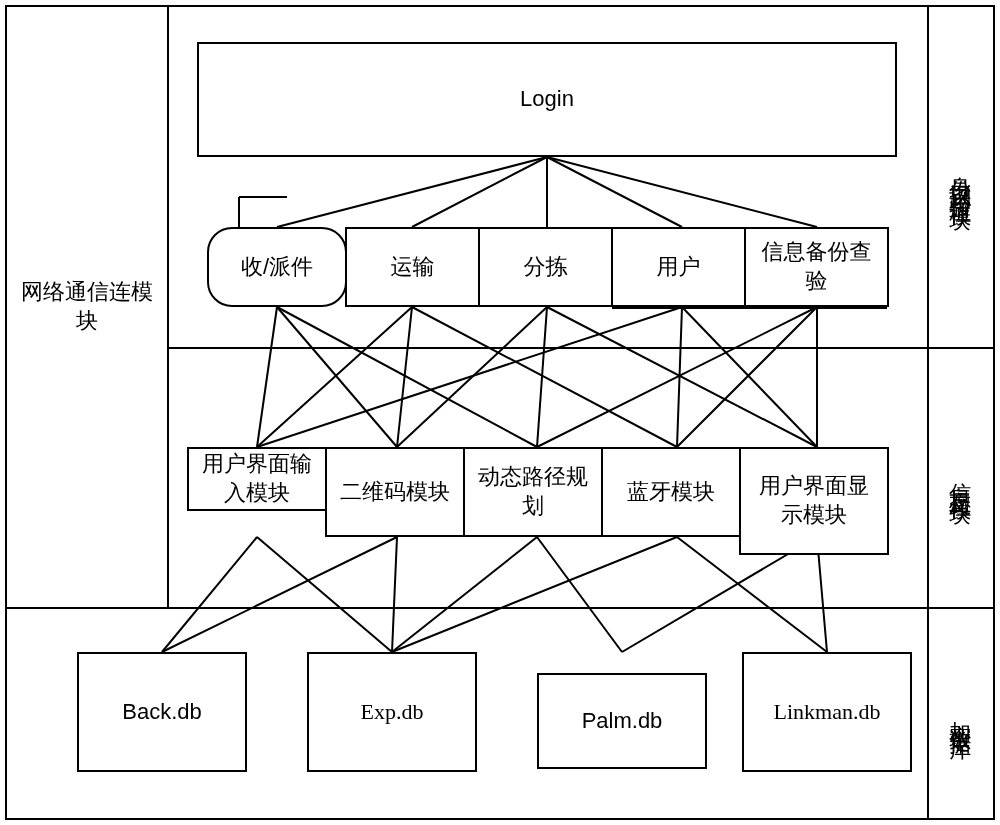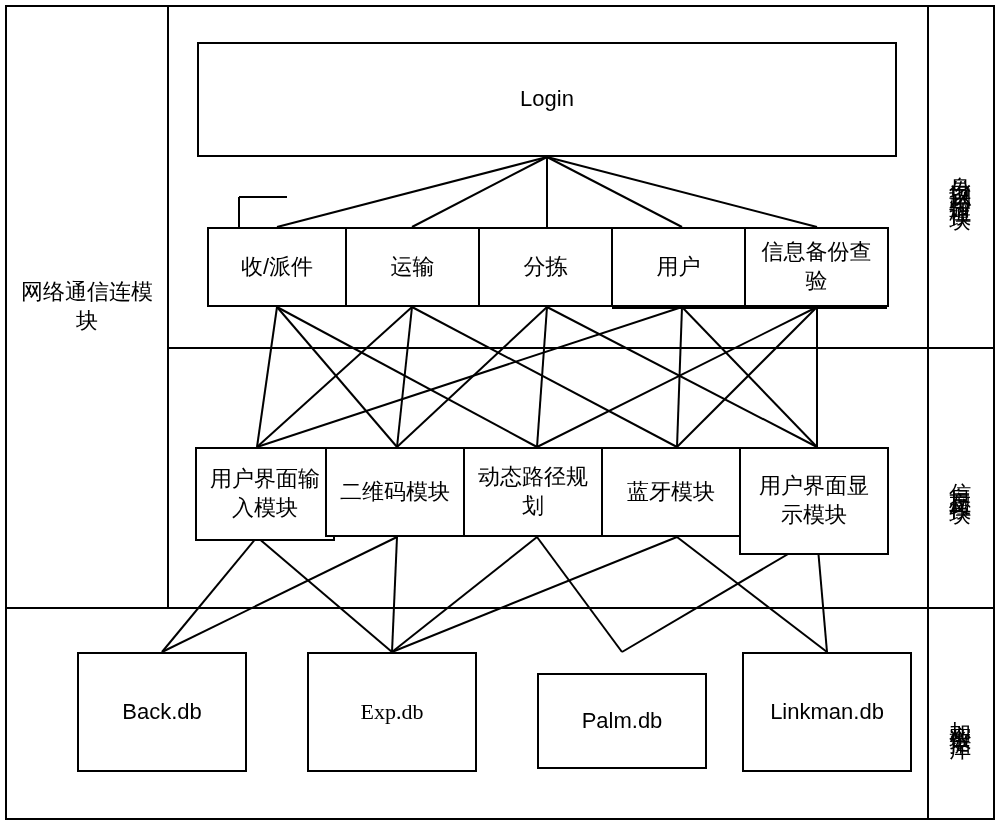--- a/index.html
+++ b/index.html
@@ -112,41 +112,41 @@
   </div>
 
   <div class="box noborder" style="left:920px; top:0px; width:66px; height:340px;">
     <span class="vtext">身份识别与验证模块</span>
   </div>
 
   <div class="box" style="left:190px; top:35px; width:700px; height:115px;">
     <span>Login</span>
   </div>
 
-  <div class="box" style="left:200px; top:220px; width:140px; height:80px;">
+  <div class="box" style="left:200px; top:220px; width:140px; height:80px;border-radius:25px;">
     <span>收/派件</span>
   </div>
   <div class="box" style="left:338px; top:220px; width:135px; height:80px;">
     <span>运输</span>
   </div>
   <div class="box" style="left:471px; top:220px; width:135px; height:80px;">
     <span>分拣</span>
   </div>
   <div class="box" style="left:604px; top:220px; width:135px; height:80px;">
     <span>用户</span>
   </div>
   <div class="box" style="left:737px; top:220px; width:145px; height:80px;">
     <span>信息备份查验</span>
   </div>
 
   <div class="box noborder" style="left:920px; top:340px; width:66px; height:260px;">
     <span class="vtext">信息交互模块</span>
   </div>
 
-  <div class="box" style="left:180px; top:440px; width:140px; height:94px;margin-left:8px;">
+  <div class="box" style="left:180px; top:440px; width:140px; height:64px;">
     <span>用户界面输入模块</span>
   </div>
   <div class="box" style="left:318px; top:440px; width:140px; height:90px;">
     <span>二维码模块</span>
   </div>
   <div class="box" style="left:456px; top:440px; width:140px; height:90px;">
     <span>动态路径规划</span>
   </div>
   <div class="box" style="left:594px; top:440px; width:140px; height:90px;">
     <span>蓝牙模块</span>
@@ -161,17 +161,17 @@
 
   <div class="box" style="left:70px; top:645px; width:170px; height:120px;">
     <span>Back.db</span>
   </div>
   <div class="box" style="left:300px; top:645px; width:170px; height:120px;font-family:Liberation Serif, serif;">
     <span>Exp.db</span>
   </div>
   <div class="box" style="left:530px; top:666px; width:170px; height:96px;">
     <span>Palm.db</span>
   </div>
-  <div class="box" style="left:735px; top:645px; width:170px; height:120px;">
+  <div class="box" style="left:735px; top:645px; width:170px; height:120px;font-family:Liberation Serif, serif;">
     <span>Linkman.db</span>
   </div>
 
 </div>
 
 </body></html>

